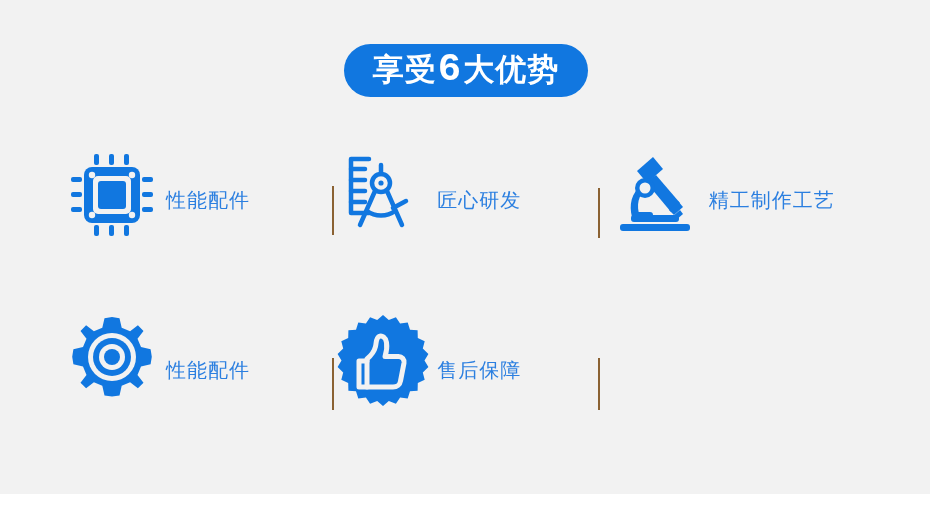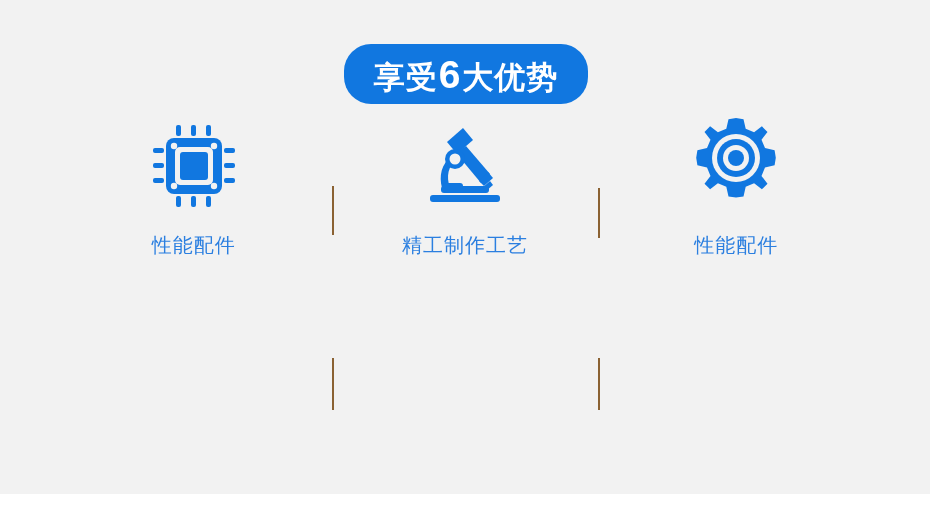--- a/index.html
+++ b/index.html
@@ -26,27 +26,28 @@
     width: 930px;
     height: 494px;
     background: #f2f2f2;
   }
   
   #title-pill {
     position: absolute;
     left: 344px;
     top: 44px;
     width: 244px;
-    height: 60px;
+    height: 53px;
     background: #1177e0;
     border-radius: 27px;
     display: flex;
     align-items: center;
     justify-content: center;
     box-sizing: border-box;
+    font-family: Liberation Mono, monospace;
   }
   #title-pill .pill-text {
     color: #ffffff;
     font-size: 31px;
     font-weight: bold;
     letter-spacing: 1px;
     line-height: 1;
     white-space: nowrap;
     display: flex;
     align-items: baseline;
@@ -64,21 +65,21 @@
     top: 110px;
     width: 814px;
     height: 340px;
     display: grid;
     grid-template-columns: 1fr 1fr 1fr;
     grid-template-rows: 1fr 1fr;
   }
   .cell {
     position: relative;
     display: flex;
-    flex-direction: column;
+    flex-direction: row;
     align-items: center;
     justify-content: flex-start;
   }
   .icon-wrap {
     height: 112px;
     display: flex;
     align-items: center;
     justify-content: center;
   }
   .cell-label {
@@ -140,20 +141,41 @@
             <rect x="84" y="36" width="11" height="5" rx="2"></rect>
             <rect x="84" y="51" width="11" height="5" rx="2"></rect>
             <rect x="84" y="66" width="11" height="5" rx="2"></rect>
           </g>
         </svg>
       </div>
       <div class="cell-label">性能配件</div>
     </div>
 
 
+    <div class="cell">
+      <div class="icon-wrap">
+        <svg width="108" height="108" viewBox="0 0 108 108">
+          <g fill="none" stroke="#1177e0" stroke-width="4.5" stroke-linecap="round" stroke-linejoin="round">
+            <path d="M40 18 L22 18 L22 72 L40 72"></path>
+            <path d="M22 28 L36 28"></path>
+            <path d="M22 39 L36 39"></path>
+            <path d="M22 50 L36 50"></path>
+            <path d="M22 61 L36 61"></path>
+            <circle cx="52" cy="42" r="9"></circle>
+            <path d="M52 24 L52 33"></path>
+            <path d="M46 50 L31 84"></path>
+            <path d="M58 50 L73 84"></path>
+            <path d="M38 70 C46 76 58 76 66 70"></path>
+            <path d="M64 67 L77 60"></path>
+          </g>
+          <circle cx="52" cy="42" r="2.6" fill="#1177e0"></circle>
+        </svg>
+      </div>
+      <div class="cell-label">匠心研发</div>
+    </div>
 
     <div class="cell">
       <div class="icon-wrap">
         <svg width="108" height="108" viewBox="0 0 108 108">
           <g fill="#1177e0">
             <rect x="19" y="83" width="70" height="7" rx="3"></rect>
             <rect x="30" y="74" width="48" height="7" rx="3"></rect>
             <path d="M36 30 L52 16 L62 28 L46 42 Z"></path>
             <path d="M45 41 L55 34 L79 62 L70 71 Z"></path>
             <path d="M68 69 L77 60 L82 66 L73 74 Z"></path>
@@ -177,19 +199,42 @@
             <circle cx="54" cy="46" r="24" fill="#f2f2f2"></circle>
             <circle cx="54" cy="46" r="19" fill="#1177e0"></circle>
             <circle cx="54" cy="46" r="13" fill="#f2f2f2"></circle>
             <circle cx="54" cy="46" r="8" fill="#1177e0"></circle>
           </g>
         </svg>
       </div>
       <div class="cell-label">性能配件</div>
     </div>
 
+    <div class="cell">
+      <div class="icon-wrap">
+        <svg width="108" height="108" viewBox="0 0 108 108">
+          <g fill="#1177e0">
+            <path id="starburst" d="
+              M54 4
+              L59.8 9.0 L66.9 6.2 L71.1 12.5 L78.7 11.4 L81.0 18.7 L88.6 19.3 L88.8 27.0
+              L95.7 30.2 L93.8 37.6 L99.4 42.9 L95.5 49.5 L99.4 56.1 L93.8 61.4 L95.7 68.8
+              L88.8 72.0 L88.6 79.7 L81.0 80.3 L78.7 87.6 L71.1 86.5 L66.9 92.8 L59.8 90.0
+              L54 95.0 L48.2 90.0 L41.1 92.8 L36.9 86.5 L29.3 87.6 L27.0 80.3 L19.4 79.7
+              L19.2 72.0 L12.3 68.8 L14.2 61.4 L8.6 56.1 L12.5 49.5 L8.6 42.9 L14.2 37.6
+              L12.3 30.2 L19.2 27.0 L19.4 19.3 L27.0 18.7 L29.3 11.4 L36.9 12.5 L41.1 6.2
+              L48.2 9.0 Z"></path>
+          </g>
+          <g fill="none" stroke="#f2f2f2" stroke-width="5" stroke-linecap="round" stroke-linejoin="round">
+            <path d="M38 48 L38 76 L64 76 C68 76 71 73.5 71.5 70 L75 52 C75.6 48.5 73 45.5 69.5 45.5 L56 45.5
+                     C56 45.5 58.5 38 57.5 31.5 C56.8 26.5 53 24 50 25.5 C47 27 47.5 31 46.5 35.5 C45 42 38 48 38 48 Z"></path>
+            <path d="M38 50 L30 50 L30 76 L38 76"></path>
+          </g>
+        </svg>
+      </div>
+      <div class="cell-label">售后保障</div>
+    </div>
   </div>
 
   <div class="divider" id="divider-r1-c1"></div>
   <div class="divider" id="divider-r1-c2"></div>
   <div class="divider" id="divider-r2-c1"></div>
   <div class="divider" id="divider-r2-c2"></div>
 </div>
 
 </body></html>

